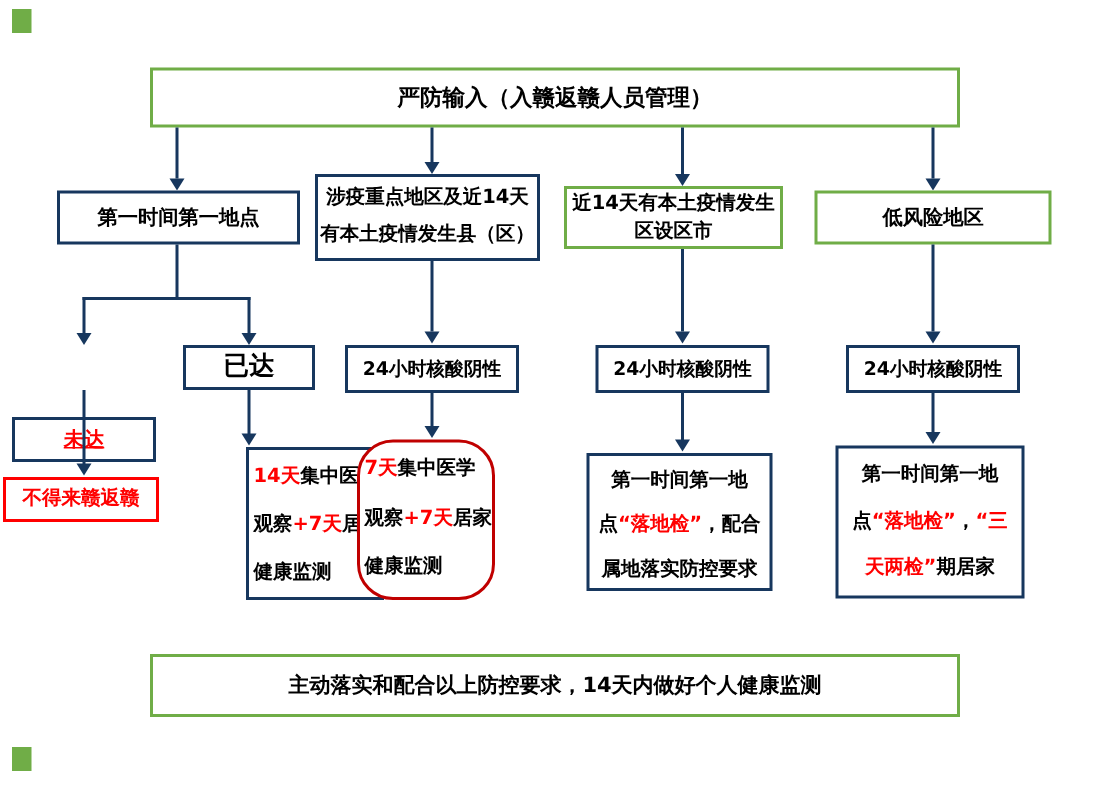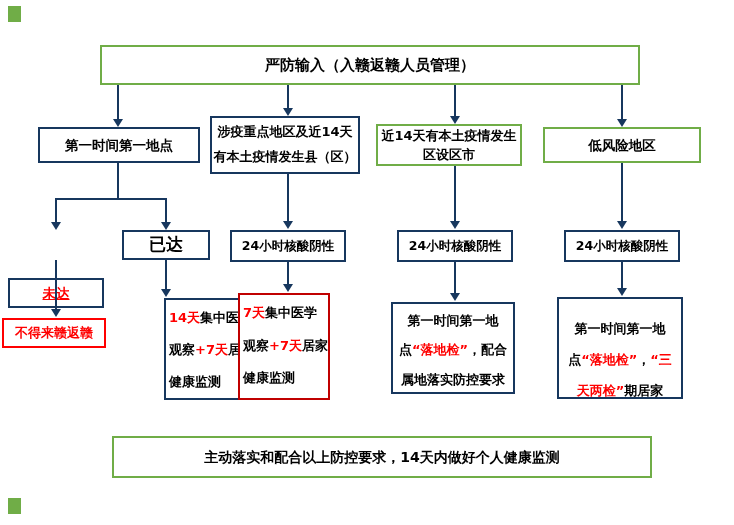--- a/index.html
+++ b/index.html
@@ -6,21 +6,21 @@
   html,body { background:#ffffff; font-family:"DejaVu Sans", sans-serif; }
   .canvas { position:relative; width:734px; height:525px; background:#fff; overflow:hidden; }
 
   .box {
     position:absolute; background:#fff; border:2px solid var(--navy);
     display:flex; align-items:center; justify-content:center;
     text-align:center; font-weight:bold; color:#000; line-height:1.5;
   }
   .box.green  { border-color:var(--green); }
   .box.redb   { border-color:var(--red); }
-  .box.dredb  { border-color:var(--darkred); }
+  .box.dredb  { border-color:var(--darkred);border-radius:24px; }
   .box.ml { display:block; text-align:left; }
   .redtext { color:var(--red); }
   .underline { text-decoration:underline; }
 
   .vline { position:absolute; width:2px; background:var(--navy); }
   .hline { position:absolute; height:2px; background:var(--navy); }
   .ahead {
     position:absolute; width:0; height:0;
     border-left:5px solid transparent; border-right:5px solid transparent;
     border-top:8px solid var(--navy);
@@ -101,17 +101,17 @@
   <div class="box redb" style="left:2px;top:318px;width:104px;height:30px;font-size:13px;">
       <span style="color: rgb(255, 0, 0);">不得来赣返赣</span>
     </div>
 
   <div class="box ml" style="left:120px;top:298px;width:92px;height:102px;font-size:13px;line-height:2.45;padding:2px 0 0 3px;margin-left:44px;"><span style="color: rgb(255, 0, 0);">14天</span><span style="color: rgb(0, 0, 0);">集中医学观察</span><span style="color: rgb(255, 0, 0);">+7天</span><span style="color: rgb(0, 0, 0);">居家健康监测</span></div>
 
   <div class="box ml dredb" style="left:238px;top:293px;width:92px;height:107px;font-size:13px;line-height:2.5;padding:2px 0 0 3px;"><span style="color: rgb(255, 0, 0);">7天</span><span style="color: rgb(0, 0, 0);">集中医学观察</span><span style="color: rgb(255, 0, 0);">+7天</span><span style="color: rgb(0, 0, 0);">居家健康监测</span></div>
 
   <div class="box ml" style="left:391px;top:302px;width:124px;height:92px;font-size:13px;line-height:2.25;padding:2px 4px;text-align:center;"><span style="color: rgb(0, 0, 0);">第一时间第一地点</span><span style="color: rgb(255, 0, 0);">“落地检”</span><span style="color: rgb(0, 0, 0);">，配合属地落实防控要求</span></div>
 
-  <div class="box ml" style="left:557px;top:297px;width:126px;height:102px;font-size:13px;line-height:2.4;padding:14px 4px;text-align:center;"><span style="color: rgb(0, 0, 0);">第一时间第一地点</span><span style="color: rgb(255, 0, 0);">“落地检”</span><span style="color: rgb(0, 0, 0);">，</span><span style="color: rgb(255, 0, 0);">“三天两检”</span><span style="color: rgb(0, 0, 0);">期居家</span></div>
+  <div class="box ml" style="left:557px;top:297px;width:126px;height:102px;font-size:13px;line-height:2.4;padding:2px 4px;text-align:center;"><span style="color: rgb(0, 0, 0);">第一时间第一地点</span><span style="color: rgb(255, 0, 0);">“落地检”</span><span style="color: rgb(0, 0, 0);">，</span><span style="color: rgb(255, 0, 0);">“三天两检”</span><span style="color: rgb(0, 0, 0);">期居家</span></div>
 
-  <div class="box green" style="left:100px;top:436px;width:540px;height:42px;font-size:14px;margin-left:12px;">主动落实和配合以上防控要求，14天内做好个人健康监测</div>
+  <div class="box green" style="left:100px;top:436px;width:540px;height:42px;font-size:14px;">主动落实和配合以上防控要求，14天内做好个人健康监测</div>
 
 </div>
 
 </body></html>

